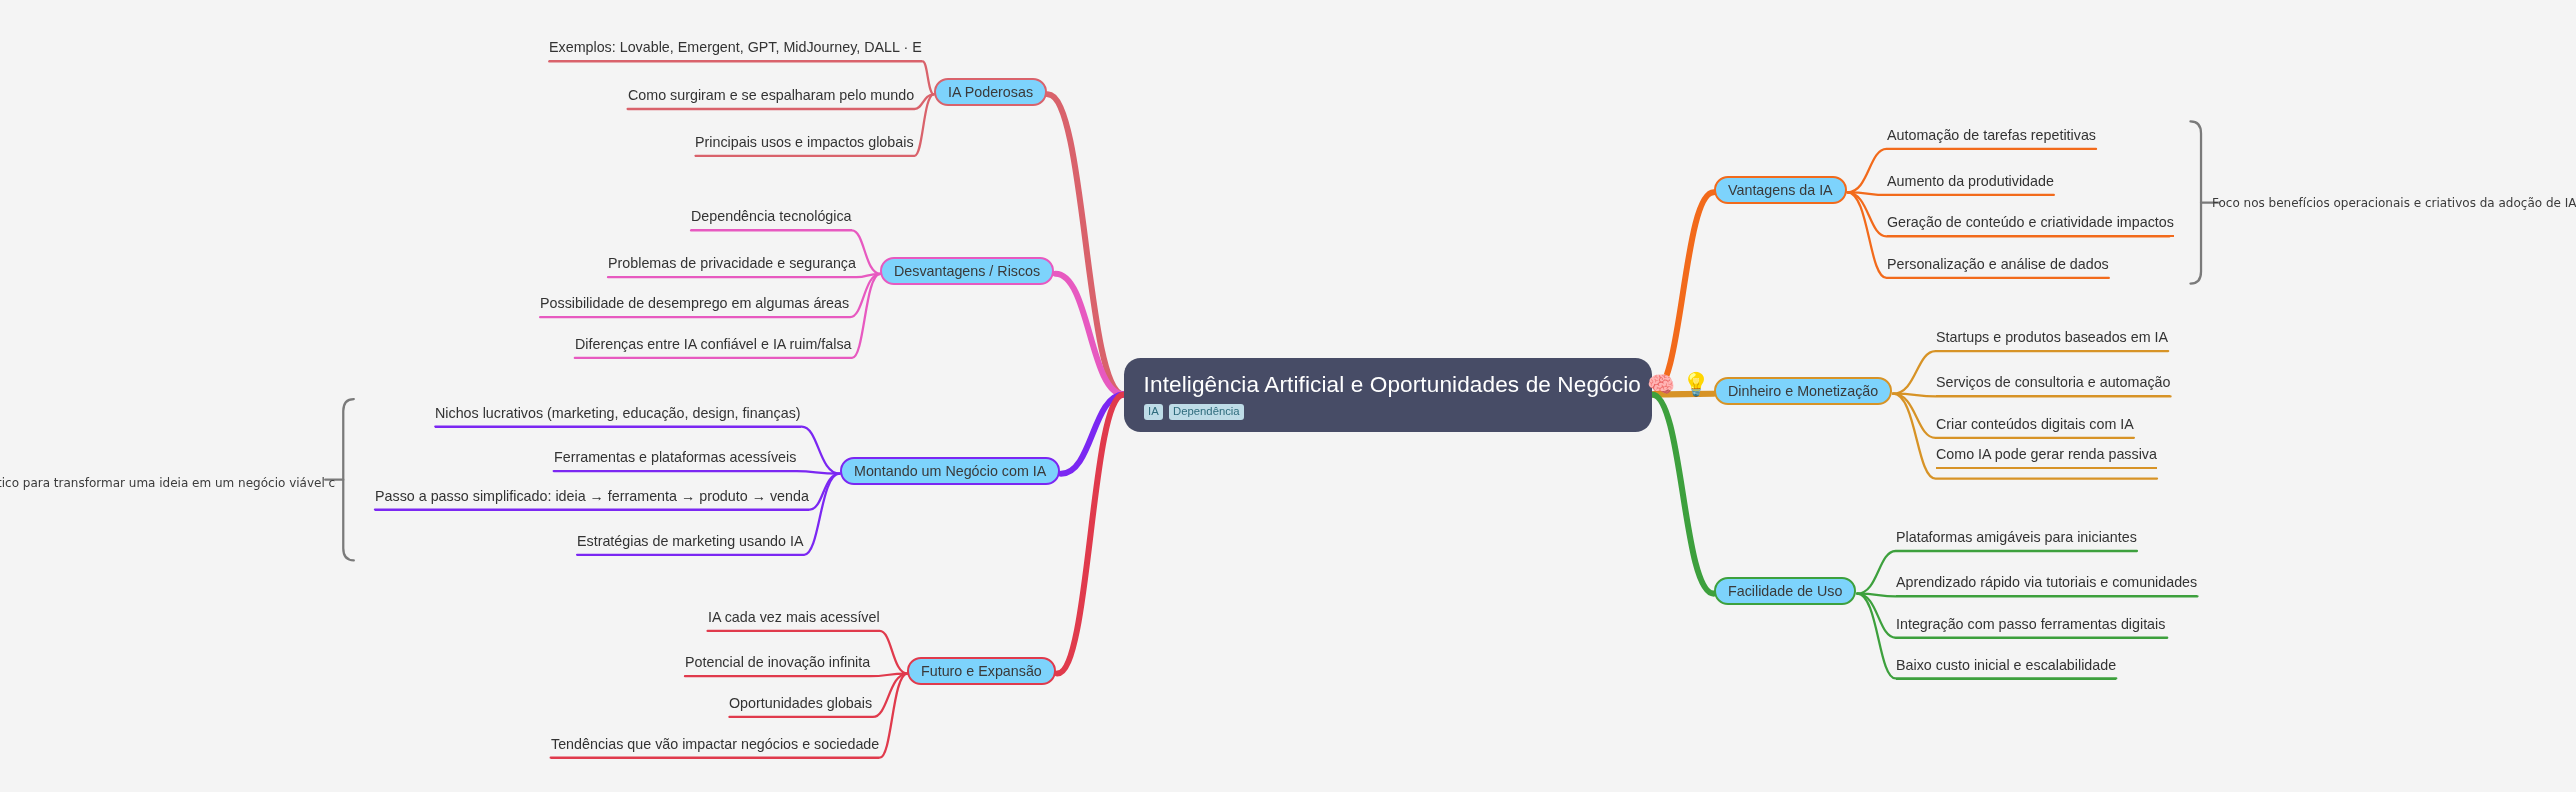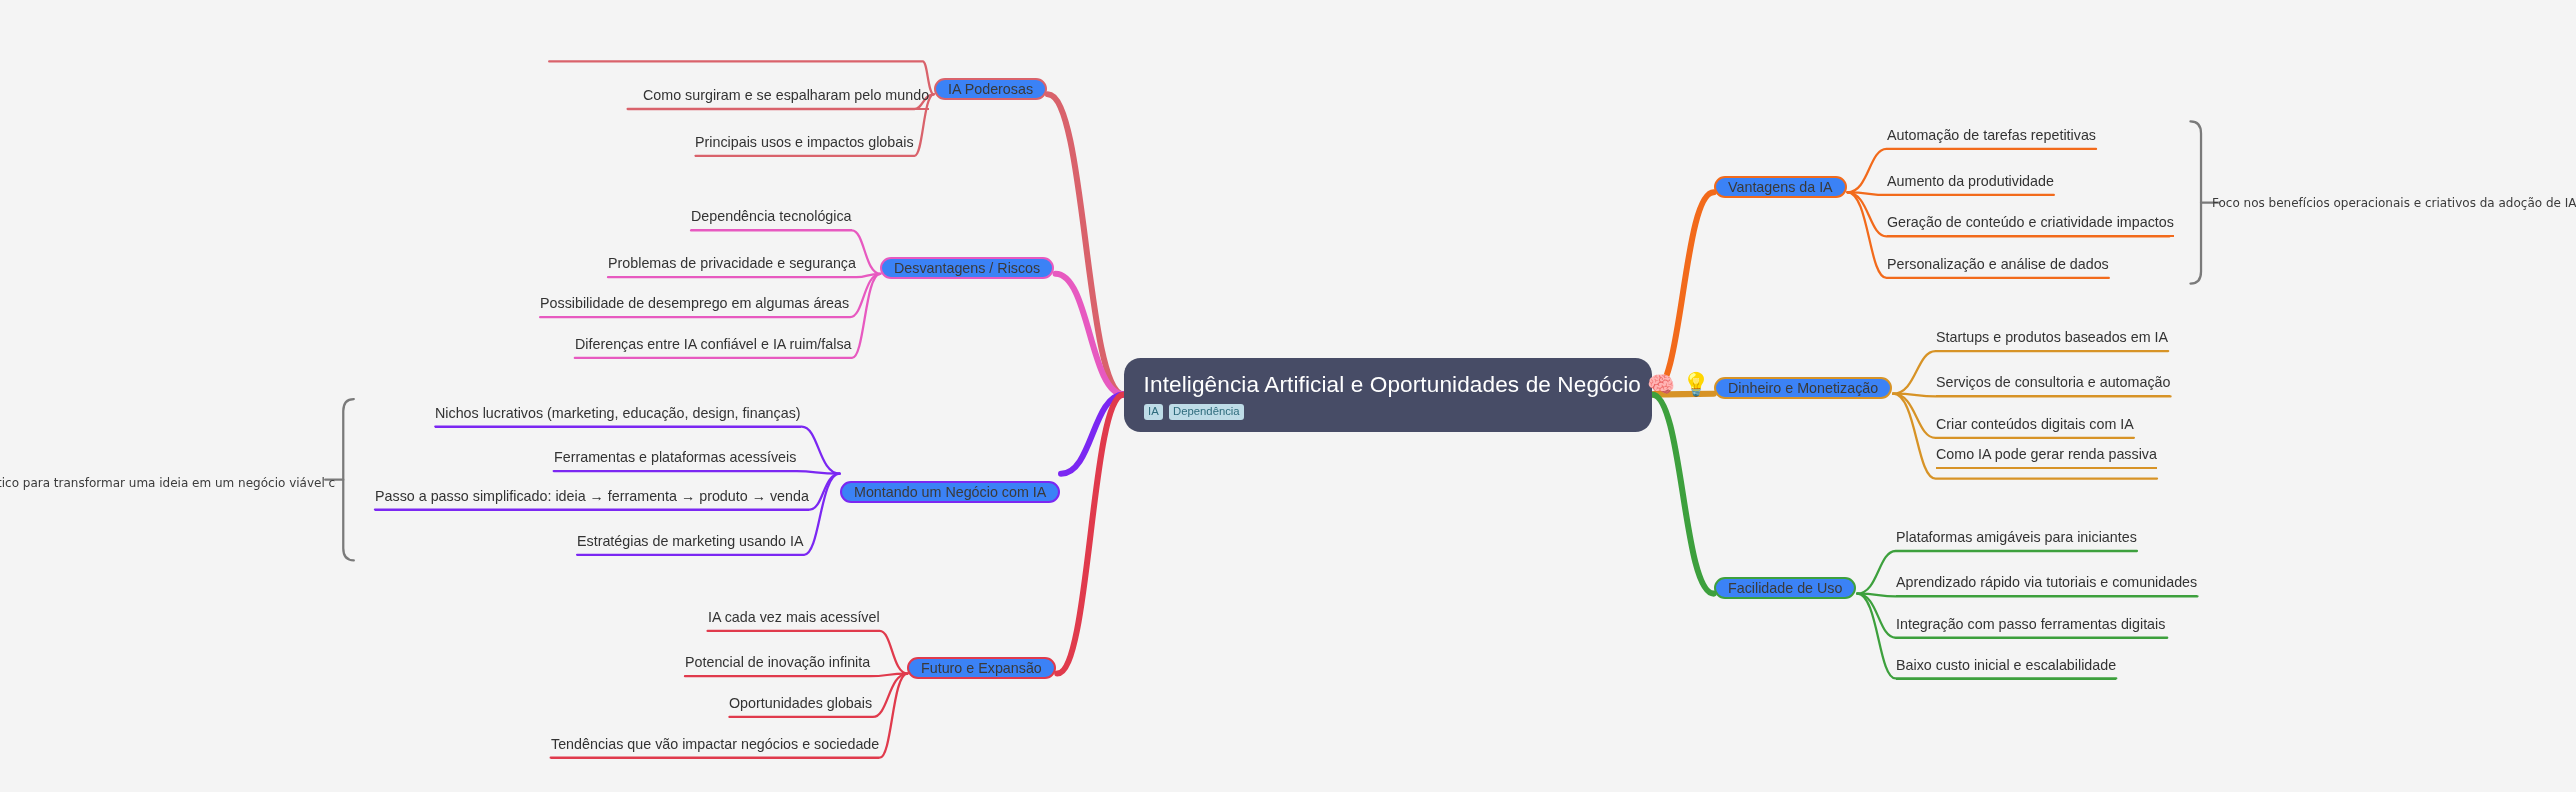--- a/index.html
+++ b/index.html
@@ -53,24 +53,24 @@
     font-size: 11.3px;
     line-height: 14.3px;
     padding: 0.8px 4.5px 1.5px 4.5px;
     white-space: nowrap;
   }
 
   
   .topic {
     position: absolute;
     box-sizing: border-box;
-    background: #3b82f6;
+    background: #7dd3fc;
     border: 2.3px solid #888;
     border-radius: 15px;
-    height: 22px;
+    height: 28px;
     display: flex;
     align-items: center;
     justify-content: center;
     padding: 0 12px;
     white-space: nowrap;
     font-size: 14.3px;
     color: #3a3a3a;
     z-index: 30;
   }
 
@@ -149,32 +149,33 @@
     <div class="central-title">Inteligência Artificial e Oportunidades de Negócio 🧠 💡</div>
     <div class="central-tags">
       <span class="tag">IA</span>
       <span class="tag">Dependência</span>
     </div>
   </div>
 
   <div class="topic" style="left:934px; top:78px; border-color:#D9626B;">
     <span>IA Poderosas</span>
   </div>
-  <div class="leaf" style="left:628px; top:86px; border-bottom:2.3px solid #D9626B;margin-left:15px;">Como surgiram e se espalharam pelo mundo</div>
+  <div class="leaf" style="left:549px; top:38px; border-bottom:2.3px solid #D9626B;">Exemplos: Lovable, Emergent, GPT, MidJourney, DALL · E</div>
+  <div class="leaf" style="left:628px; top:86px; border-bottom:2.3px solid #D9626B;">Como surgiram e se espalharam pelo mundo</div>
   <div class="leaf" style="left:695px; top:133px; border-bottom:2.3px solid #D9626B;">Principais usos e impactos globais</div>
 
   <div class="topic" style="left:880px; top:257px; border-color:#E759C0;">
     <span>Desvantagens / Riscos</span>
   </div>
   <div class="leaf" style="left:691px; top:207px; border-bottom:2.3px solid #E759C0;">Dependência tecnológica</div>
   <div class="leaf" style="left:608px; top:254px; border-bottom:2.3px solid #E759C0;">Problemas de privacidade e segurança</div>
   <div class="leaf" style="left:540px; top:294px; border-bottom:2.3px solid #E759C0;">Possibilidade de desemprego em algumas áreas</div>
   <div class="leaf" style="left:575px; top:335px; border-bottom:2.3px solid #E759C0;">Diferenças entre IA confiável e IA ruim/falsa</div>
 
-  <div class="topic" style="left:840px; top:457px; border-color:#7B27F2;margin-top:24px;">
+  <div class="topic" style="left:840px; top:457px; border-color:#7B27F2;">
     <span>Montando um Negócio com IA</span>
   </div>
   <div class="leaf" style="left:435px; top:404px; border-bottom:2.3px solid #7B27F2;">Nichos lucrativos (marketing, educação, design, finanças)</div>
   <div class="leaf" style="left:554px; top:448px; border-bottom:2.3px solid #7B27F2;">Ferramentas e plataformas acessíveis</div>
   <div class="leaf" style="left:375px; top:487px; border-bottom:2.3px solid #7B27F2;">Passo a passo simplificado: ideia → ferramenta → produto → venda</div>
   <div class="leaf" style="left:577px; top:532px; border-bottom:2.3px solid #7B27F2;">Estratégias de marketing usando IA</div>
   <div class="annot cut" style="left:-3px; top:476px; width:339px;">tico para transformar uma ideia em um negócio viável com IA.</div>
 
   <div class="topic" style="left:907px; top:657px; border-color:#E03A4C;">
     <span>Futuro e Expansão</span>

